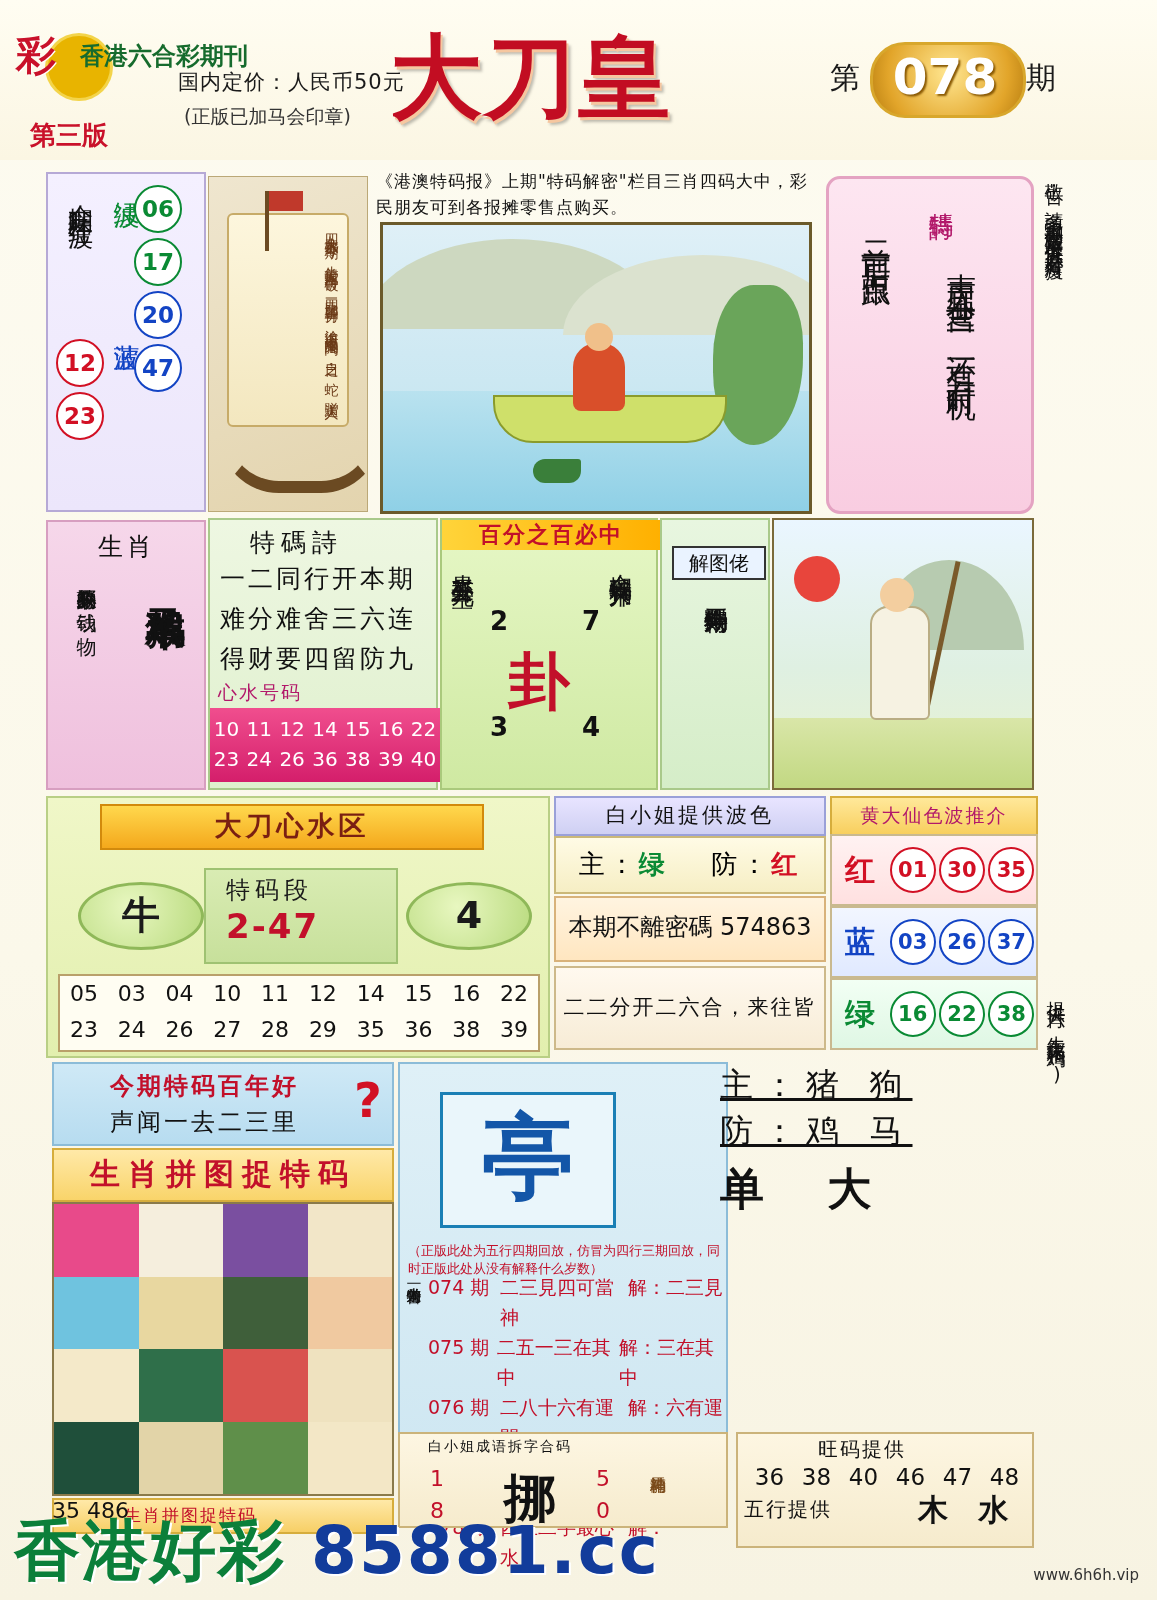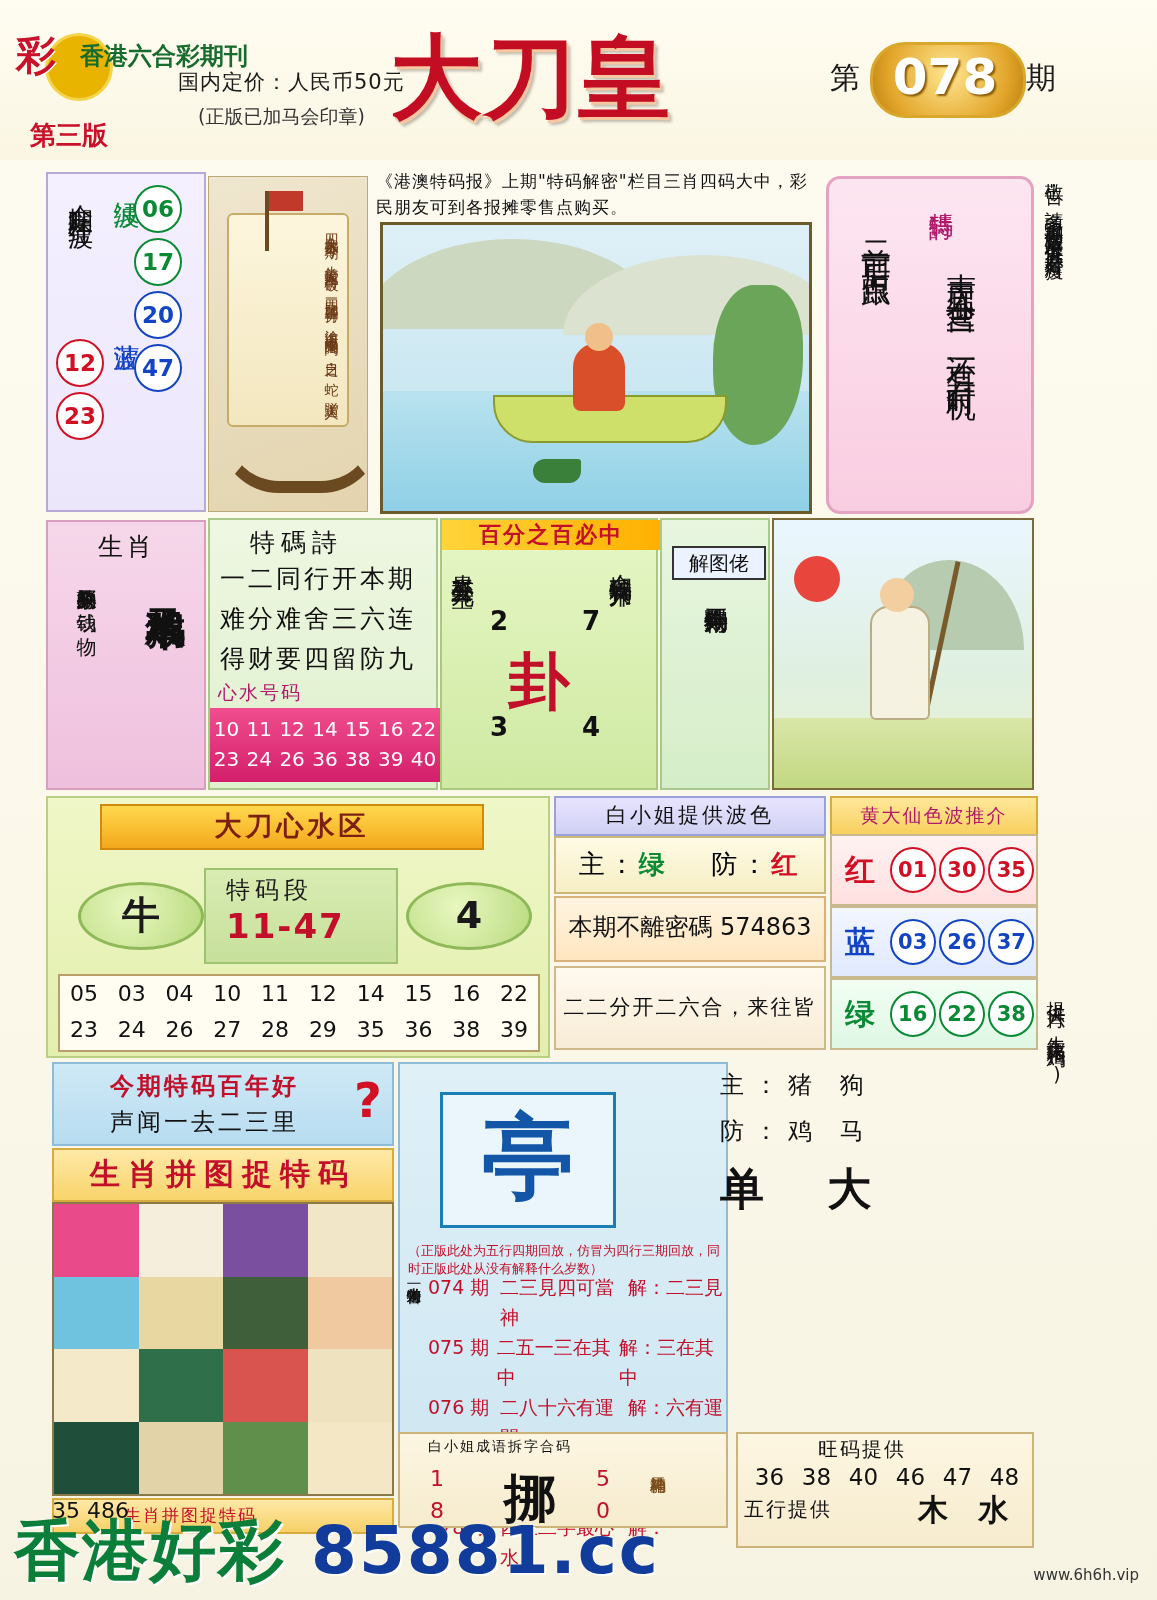--- a/index.html
+++ b/index.html
@@ -23,21 +23,21 @@
     position:absolute;left:30px;top:18px;width:62px;height:62px;
     background:#e8b400;border-radius:50%;
     box-shadow:0 0 0 3px #f3d44b;
   }
   .logo-cn{position:absolute;left:16px;top:28px;font-size:40px;color:#c9112a;
       font-weight:bold;font-family:"DejaVu Sans",sans-serif;text-shadow:1px 1px 0 #fff;}
   .logo-sub{position:absolute;left:80px;top:40px;font-size:24px;color:#166b2d;
       writing-mode:horizontal-tb;font-weight:bold;}
   .banner3{position:absolute;left:30px;top:118px;font-size:26px;color:#c9112a;font-weight:bold;}
   .price{position:absolute;left:178px;top:68px;font-size:21px;color:#1a1a1a;letter-spacing:1px;}
-  .stamp{position:absolute;left:198px;top:104px;font-size:19px;color:#333;}
+  .stamp{position:absolute;left:184px;top:104px;font-size:19px;color:#333;}
   .title-main{
     position:absolute;left:390px;top:22px;width:330px;height:120px;
     font-size:92px;line-height:110px;color:#c20d22;font-weight:bold;
     font-family:"DejaVu Serif","Liberation Serif",serif;
     text-shadow:2px 3px 0 #f6c7a0, 4px 5px 3px rgba(0,0,0,.25);
     letter-spacing:2px;
   }
   .issue-wrap{position:absolute;left:830px;top:42px;width:230px;height:76px;}
   .issue-badge{
     position:absolute;left:40px;top:0;width:150px;height:70px;border-radius:35px;
@@ -244,21 +244,21 @@
       font-size:92px;line-height:126px;text-align:center;color:#1356a8;font-weight:bold;}
   .r4m-note{position:absolute;left:8px;top:178px;width:314px;font-size:13px;color:#c2102a;line-height:18px;}
   .r4m-rows{position:absolute;left:28px;top:208px;width:300px;}
   .r4m-rows .rw{display:flex;font-size:19px;line-height:30px;color:#c2102a;}
   .r4m-rows .rw b{font-weight:normal;width:72px;}
   .r4m-rows .rw .mid{width:128px;}
   .r4m-side{position:absolute;left:4px;top:212px;height:170px;writing-mode:vertical-rl;
       text-orientation:upright;font-size:15px;color:#111;line-height:20px;}
 
   .r4r{left:720px;top:1062px;width:314px;height:180px;}
-  .r4r .ln{font-size:24px;color:#111;letter-spacing:10px;line-height:46px;}
+  .r4r .ln{font-size:33px;color:#111;letter-spacing:10px;line-height:46px;text-decoration:underline;}
   .r4r .big{font-size:44px;font-weight:bold;letter-spacing:24px;color:#111;margin-top:6px;}
 
   
   .bb1{left:398px;top:1432px;width:330px;height:96px;
       background:linear-gradient(180deg,#fdf6e2,#f6ebcd);border:2px solid #cbb37a;}
   .bb1-t{position:absolute;left:28px;top:4px;font-size:14px;color:#111;letter-spacing:2px;}
   .bb1-n{position:absolute;font-size:22px;color:#c2102a;}
   .bb1-c{position:absolute;left:104px;top:30px;font-size:52px;color:#111;font-weight:bold;}
   .bb1-s{position:absolute;left:228px;top:30px;width:40px;writing-mode:vertical-rl;
       text-orientation:upright;font-size:16px;color:#7a4a1a;line-height:20px;}
@@ -407,21 +407,21 @@
   </div>
 
   <div class="blk row3">
 
     <div class="dx-box">
       <div class="ribbon">大刀心水区</div>
       <div class="oval" style="left:30px;top:84px;">牛</div>
       <div class="oval" style="left:358px;top:84px;">4</div>
       <div class="tmd">
         <div class="tmd-t">特码段</div>
-        <div class="tmd-v">11-47</div>
+        <div class="tmd-v">2-47</div>
       </div>
       <div class="numgrid">
         <div>
           <span>05</span>
           <span>03</span>
           <span>04</span>
           <span>10</span>
           <span>11</span>
           <span>12</span>
           <span>14</span>

